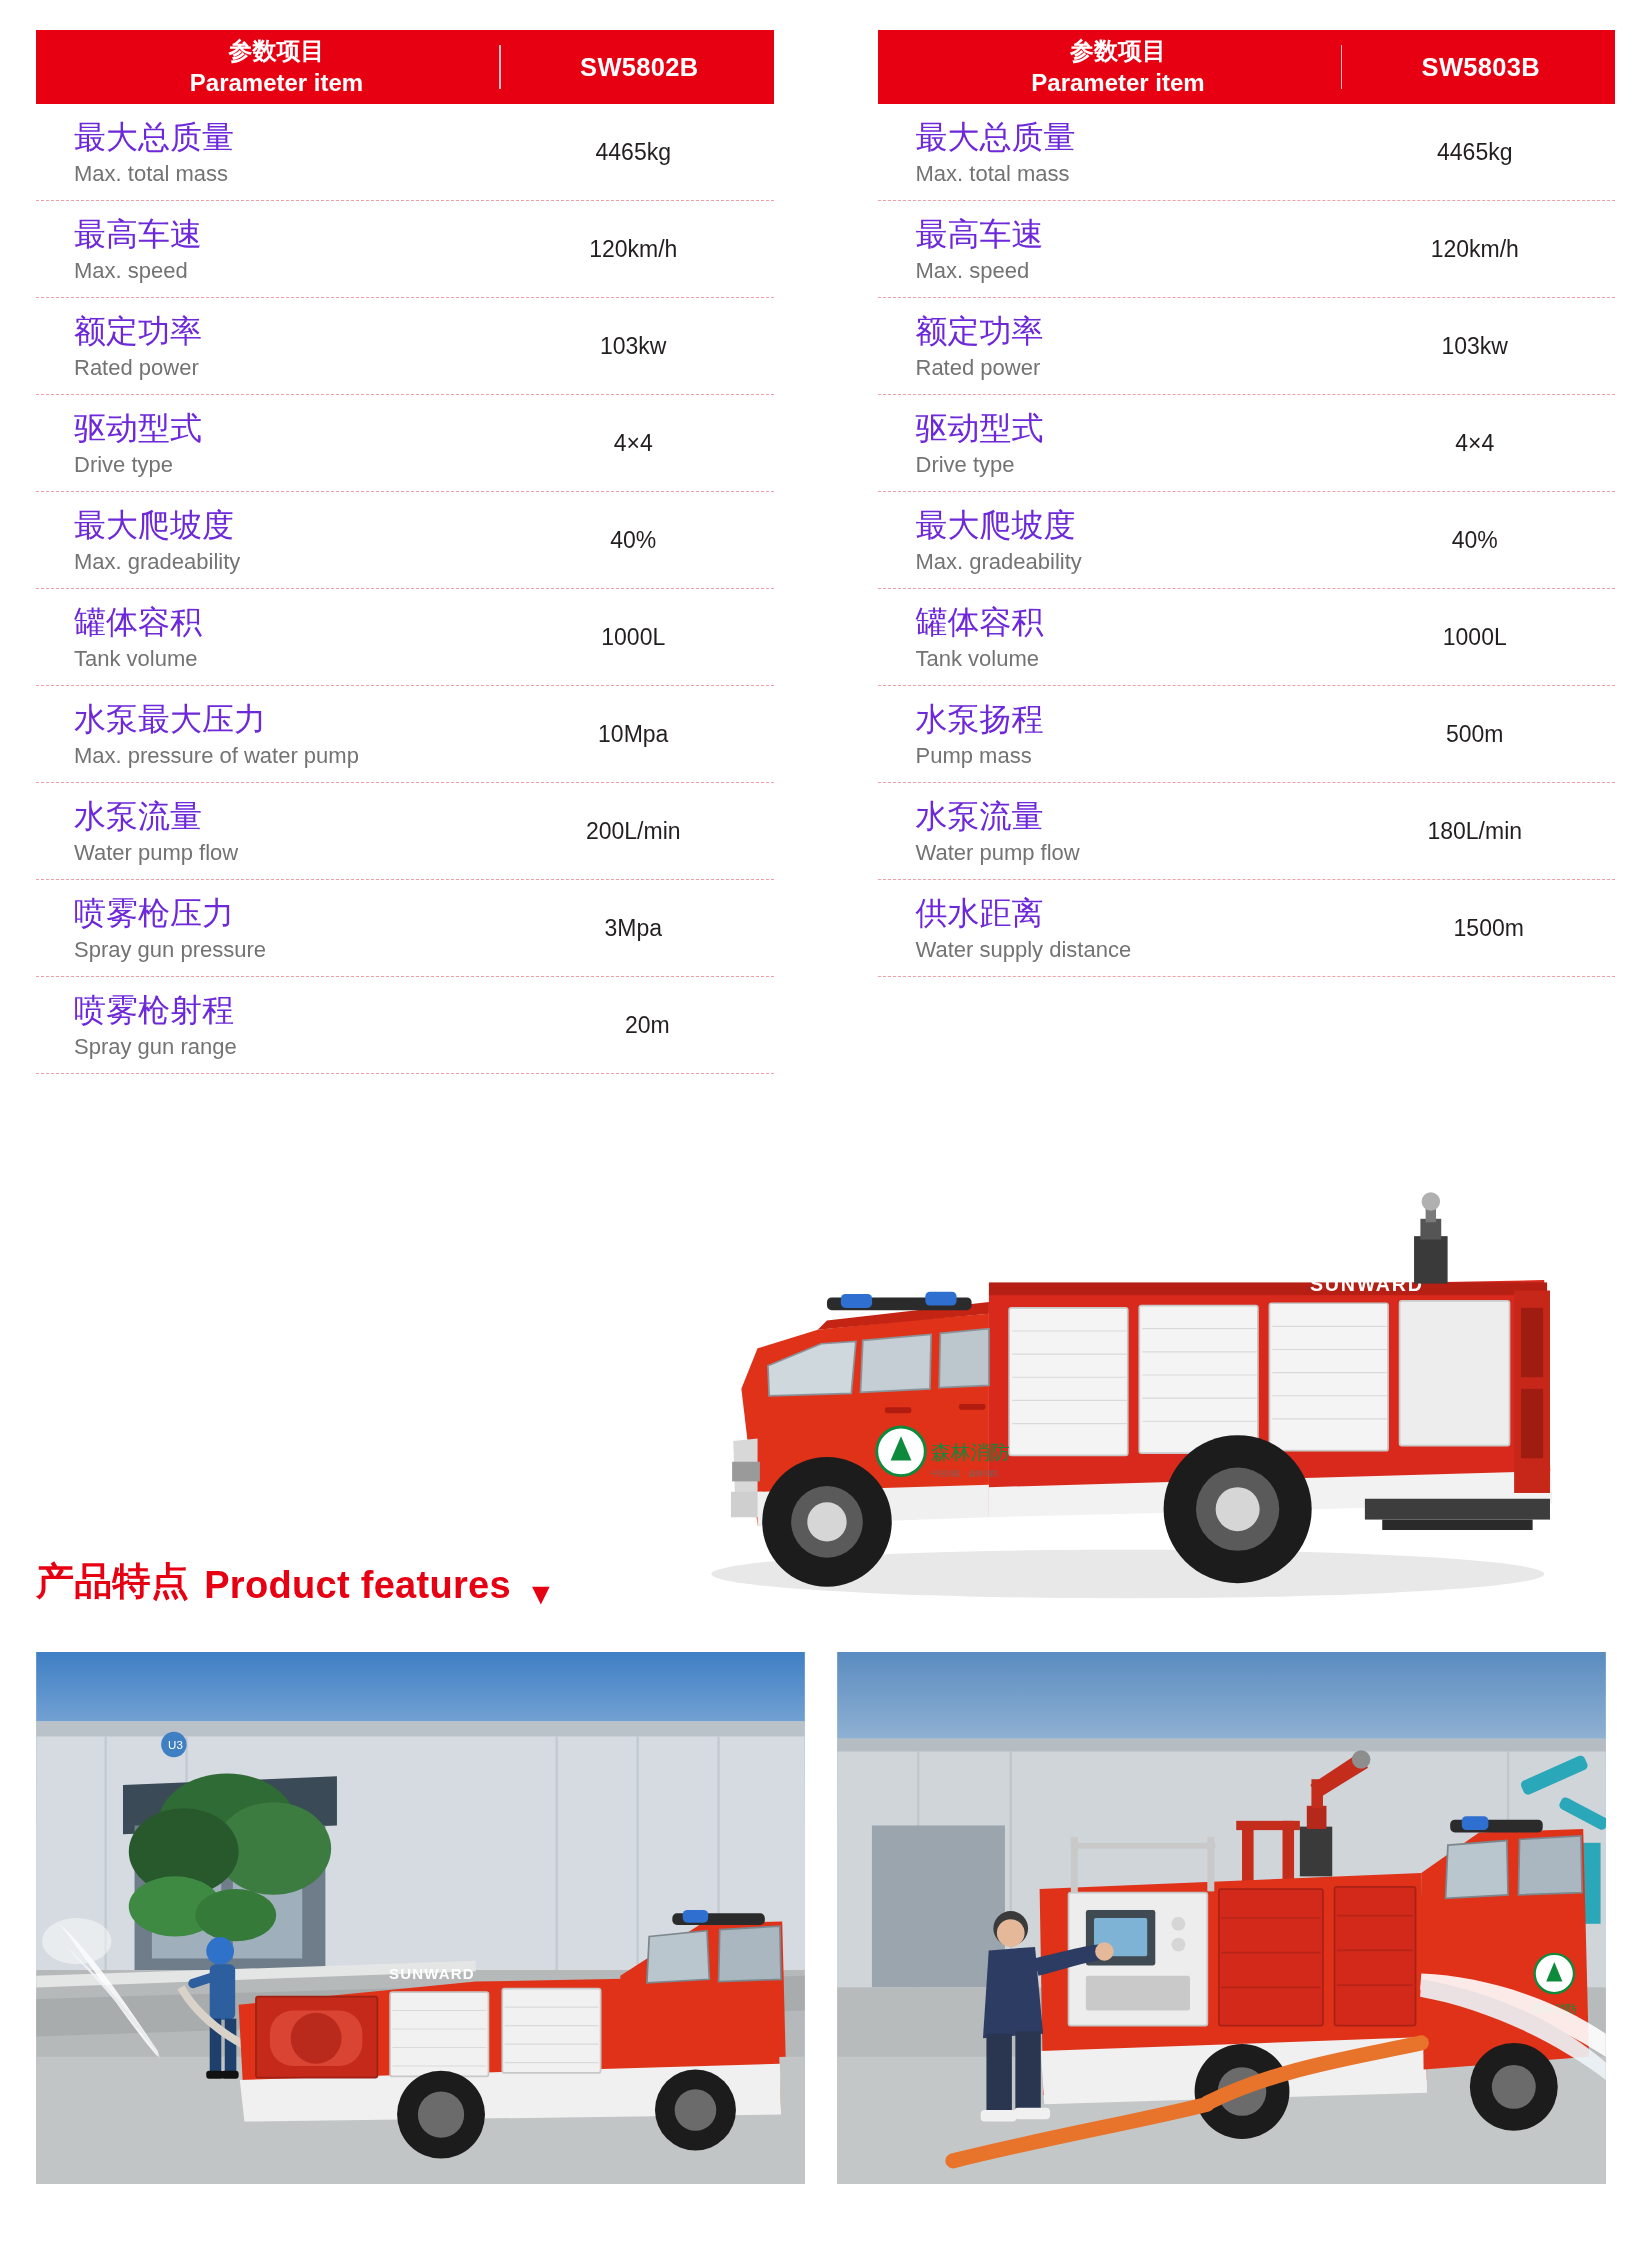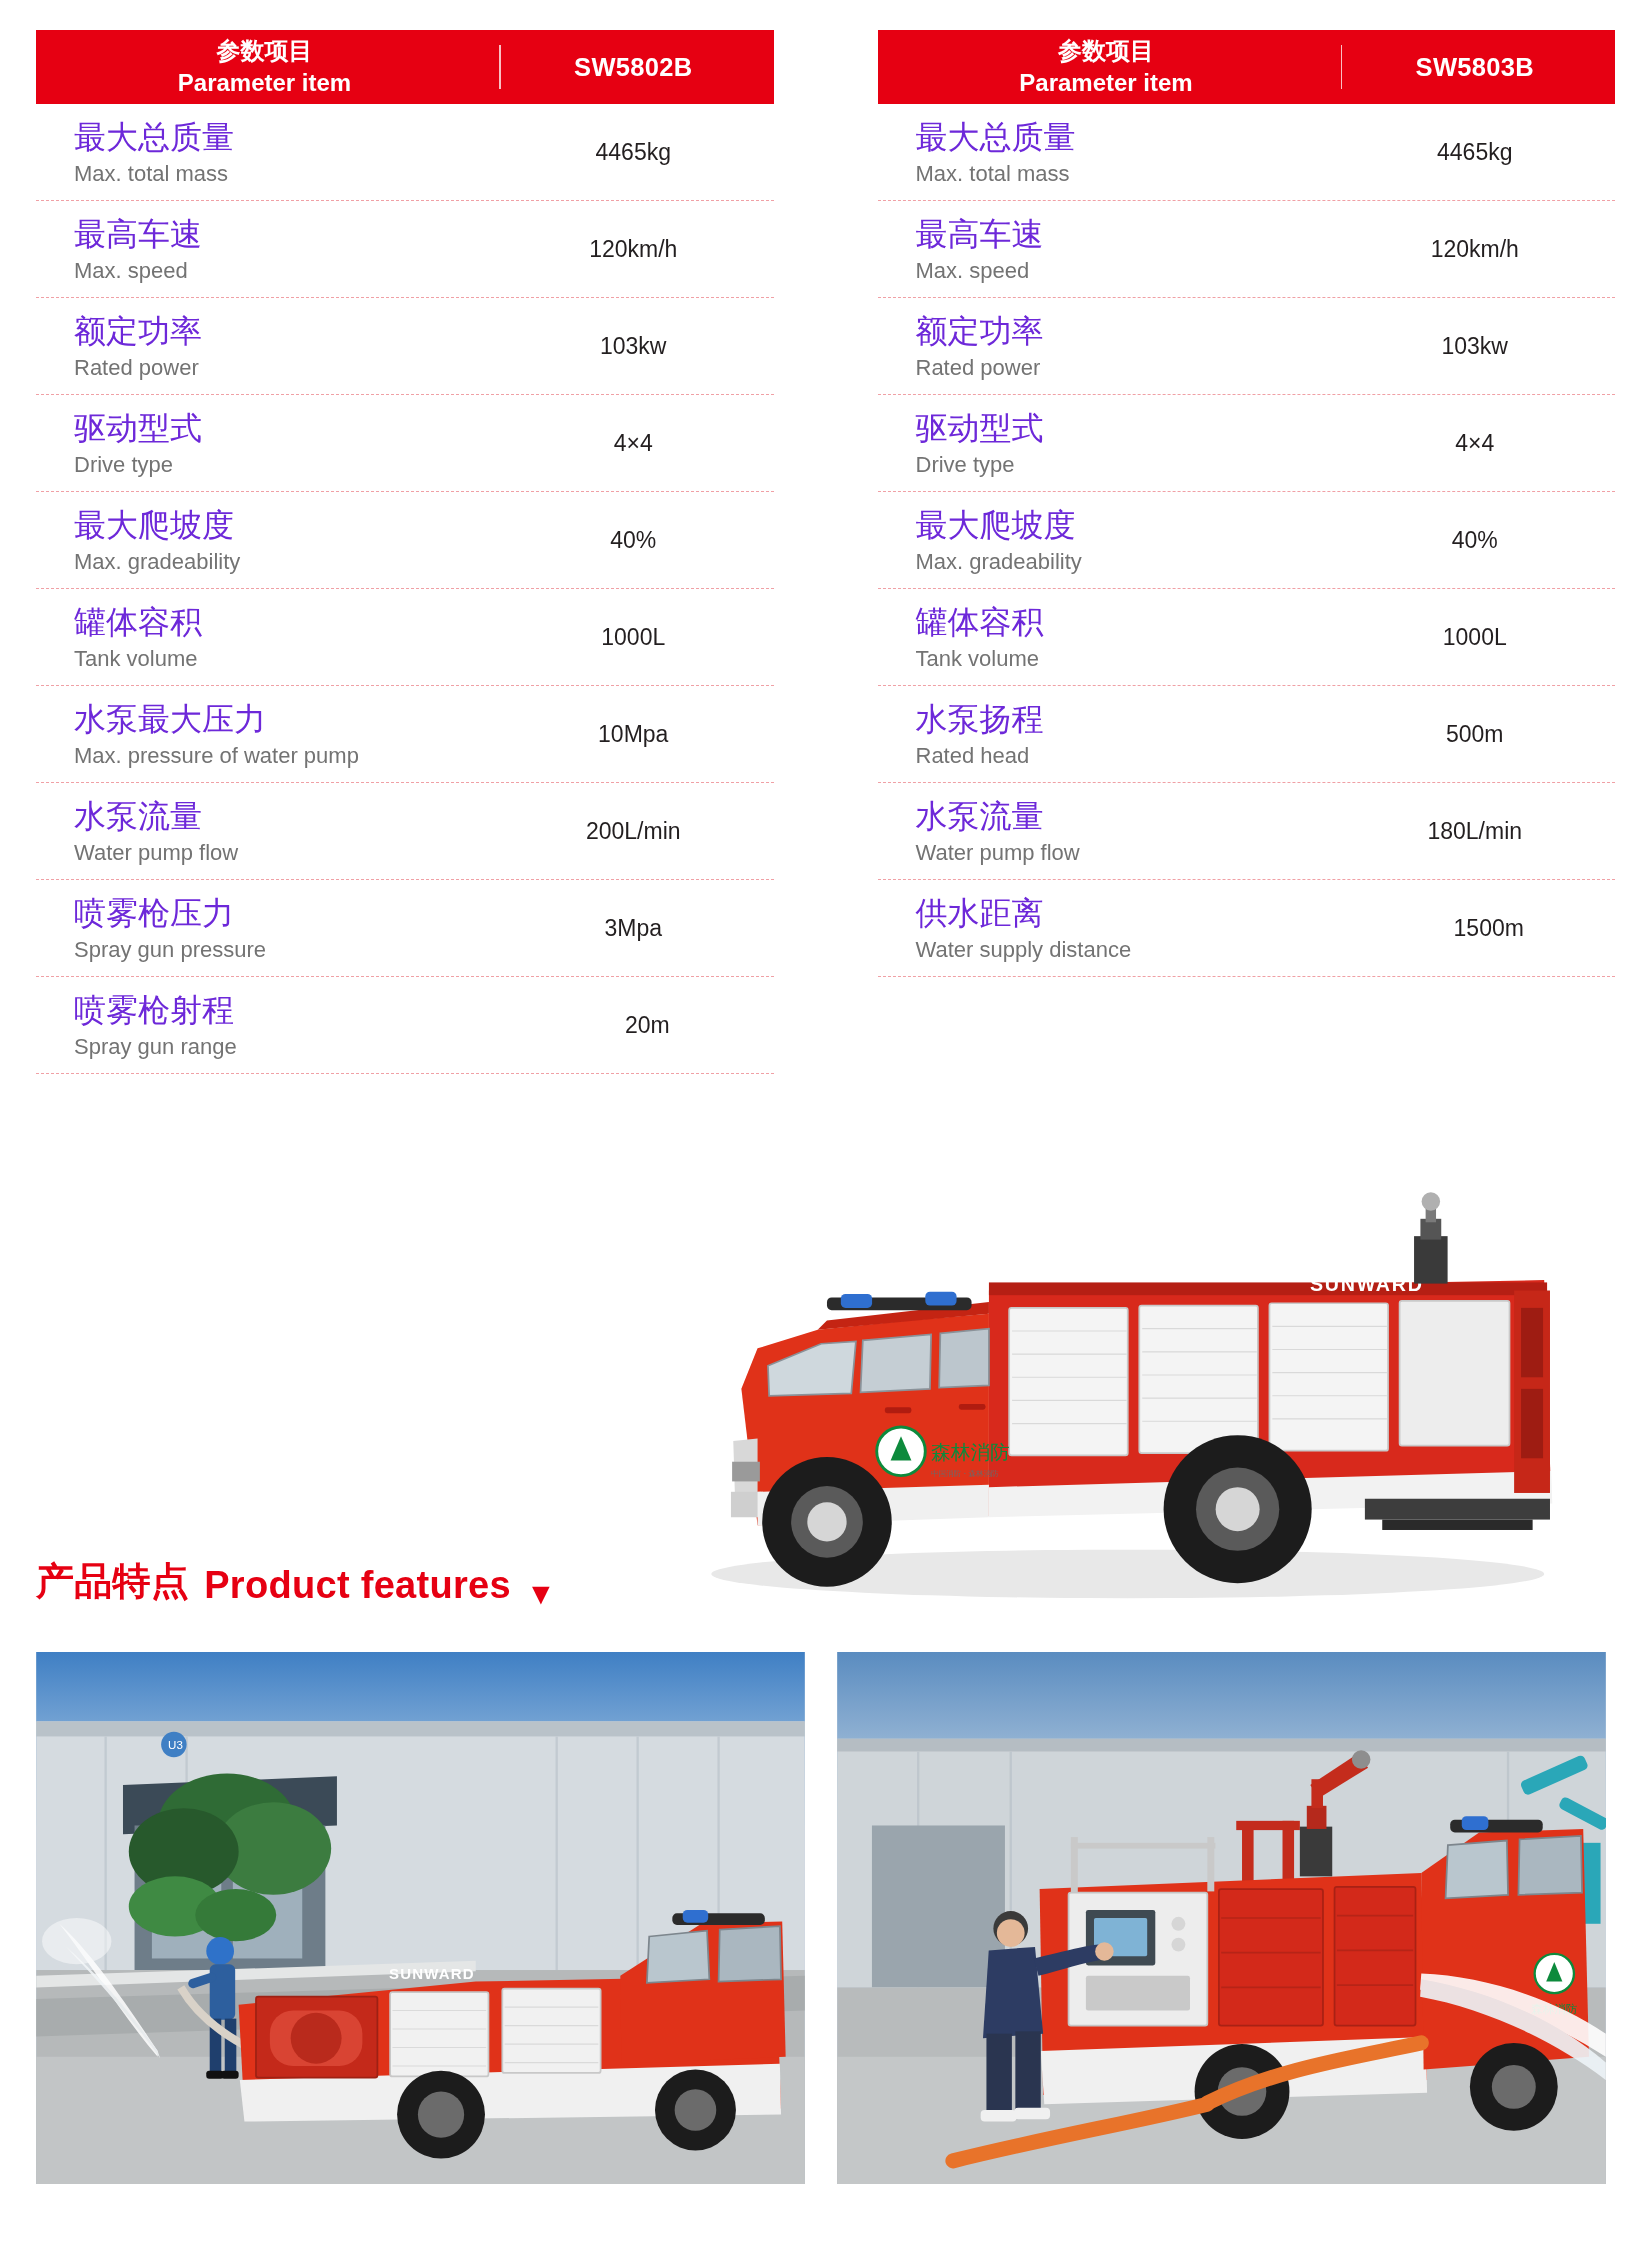--- a/index.html
+++ b/index.html
@@ -43,20 +43,21 @@
     display: flex;
     align-items: center;
     position: relative;
   }
   .spec-head .col-item {
     width: 457px;
     text-align: center;
     font-weight: bold;
     font-size: 24px;
     line-height: 1.33;
+    padding-left: 12px;
   }
   .spec-head .divider {
     position: absolute;
     left: 463px;
     top: 15px;
     bottom: 15px;
     width: 1.7px;
     background: rgba(255,255,255,0.75);
   }
   .spec-head .col-model {
@@ -283,21 +284,21 @@
       <div class="spec-row">
         <div class="label">
           <div class="cn">罐体容积</div>
           <div class="en">Tank volume</div>
         </div>
         <div class="value">1000L</div>
       </div>
       <div class="spec-row">
         <div class="label">
           <div class="cn">水泵扬程</div>
-          <div class="en">Rated head</div>
+          <div class="en">Pump mass</div>
         </div>
         <div class="value">500m</div>
       </div>
       <div class="spec-row">
         <div class="label">
           <div class="cn">水泵流量</div>
           <div class="en">Water pump flow</div>
         </div>
         <div class="value">180L/min</div>
       </div>

